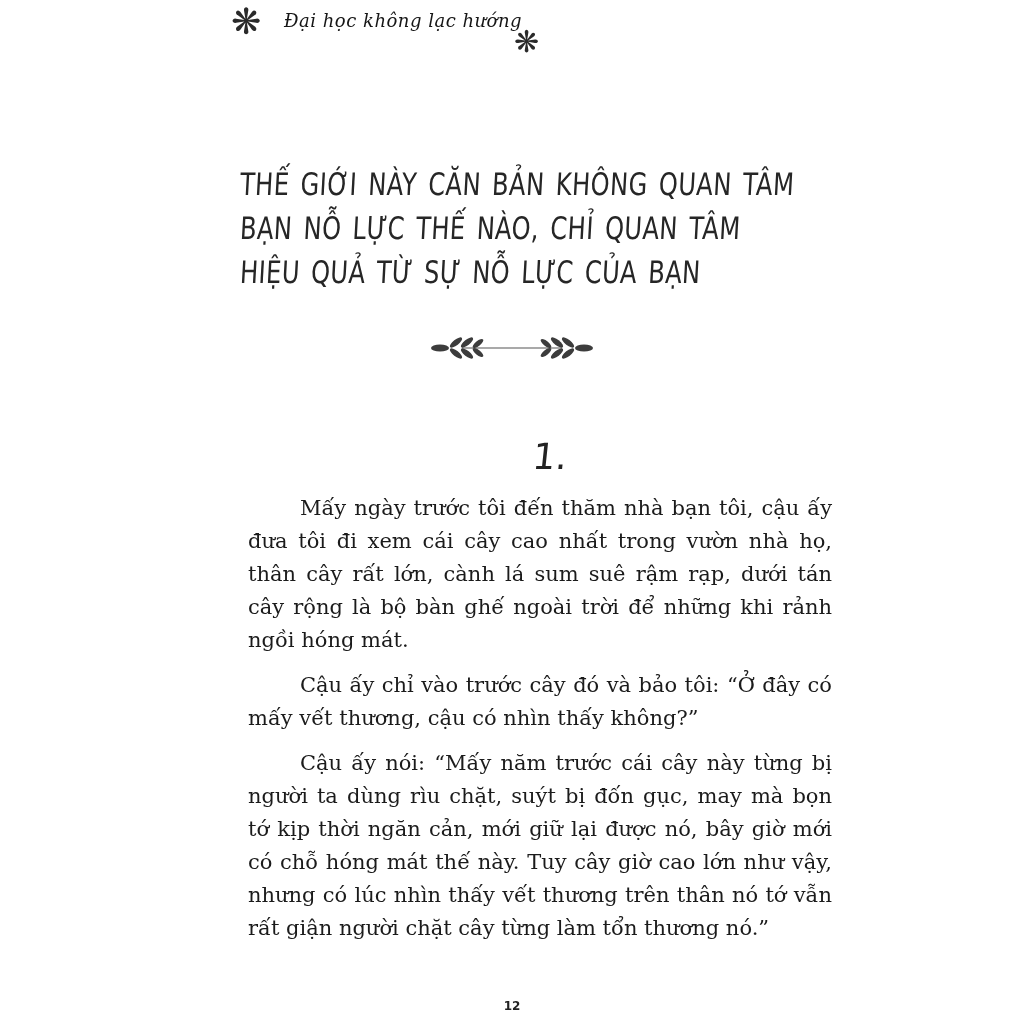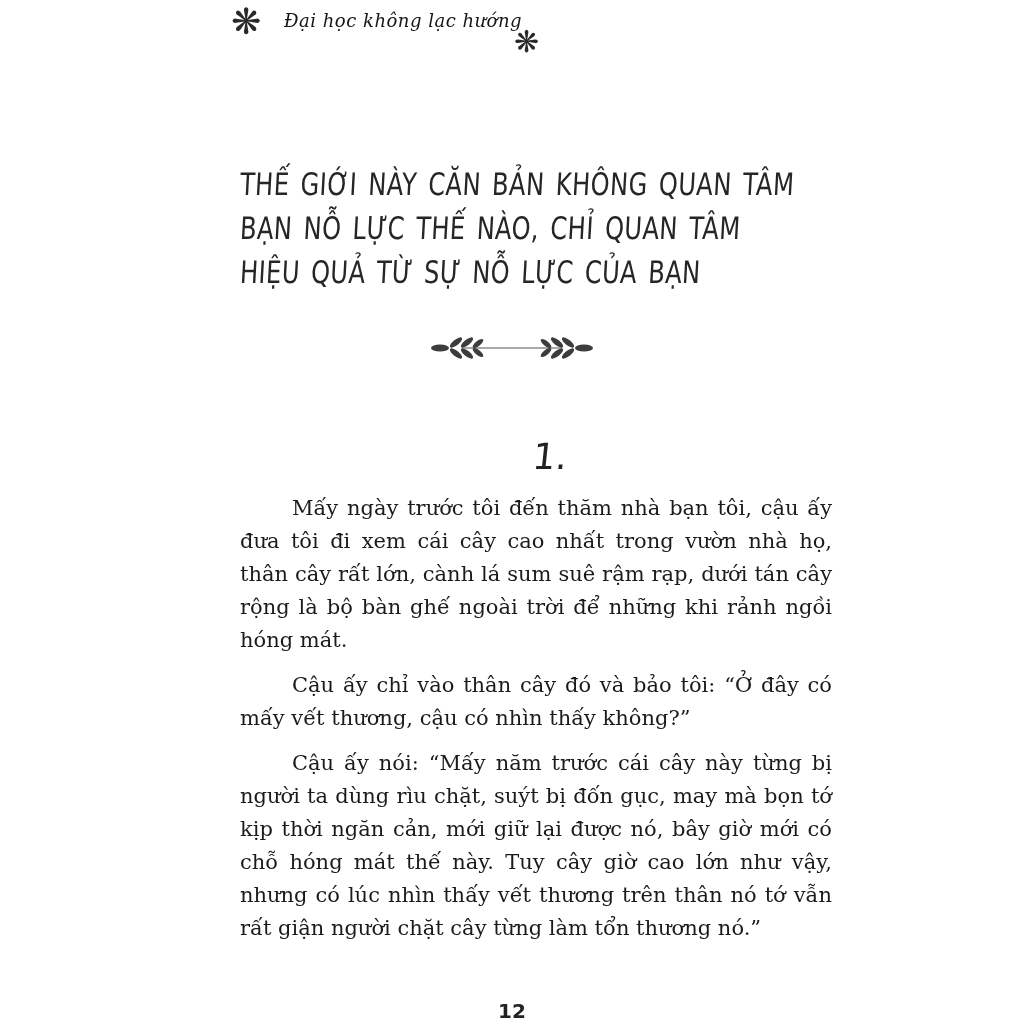--- a/index.html
+++ b/index.html
@@ -82,38 +82,38 @@
   }
 
   
   .body-text {
     position: absolute;
     top: 492px;
     left: 240px;
     width: 592px;
   }
   .body-text p {
-    margin: 0 0 12px 0;
+    margin: 0 0 12px 8px;
     font-size: 21px;
     line-height: 33px;
     text-align: justify;
     text-indent: 52px;
     color: #1b1b1b;
   }
 
   
   .page-number {
     position: absolute;
     top: 999px;
     left: 0;
     width: 1024px;
     text-align: center;
     font-family: "DejaVu Sans", sans-serif;
     font-weight: bold;
-    font-size: 20px;
+    font-size: 12px;
     color: #222222;
   }
 </style>
 </head>
 <body>
 
 <div class="page">
 
   <span class="ornament ornament-left">❋</span>
   <div class="book-title">Đại học không lạc hướng</div>
@@ -150,19 +150,19 @@
           <ellipse cx="48" cy="18.5" rx="6.5" ry="2.5" transform="rotate(38 48 18.5)"></ellipse>
         </g>
       </g>
     </svg>
   </div>
 
   <div class="section-number">1.</div>
 
   <div class="body-text">
     <p>Mấy ngày trước tôi đến thăm nhà bạn tôi, cậu ấy đưa tôi đi xem cái cây cao nhất trong vườn nhà họ, thân cây rất lớn, cành lá sum suê rậm rạp, dưới tán cây rộng là bộ bàn ghế ngoài trời để những khi rảnh ngồi hóng mát.</p>
-    <p>Cậu ấy chỉ vào thân cây đó và bảo tôi: “Ở đây có mấy vết thương, cậu có nhìn thấy không?”</p>
+    <p>Cậu ấy chỉ vào trước cây đó và bảo tôi: “Ở đây có mấy vết thương, cậu có nhìn thấy không?”</p>
     <p>Cậu ấy nói: “Mấy năm trước cái cây này từng bị người ta dùng rìu chặt, suýt bị đốn gục, may mà bọn tớ kịp thời ngăn cản, mới giữ lại được nó, bây giờ mới có chỗ hóng mát thế này. Tuy cây giờ cao lớn như vậy, nhưng có lúc nhìn thấy vết thương trên thân nó tớ vẫn rất giận người chặt cây từng làm tổn thương nó.”</p>
   </div>
 
   <div class="page-number">12</div>
 
 </div>
 
 </body></html>

